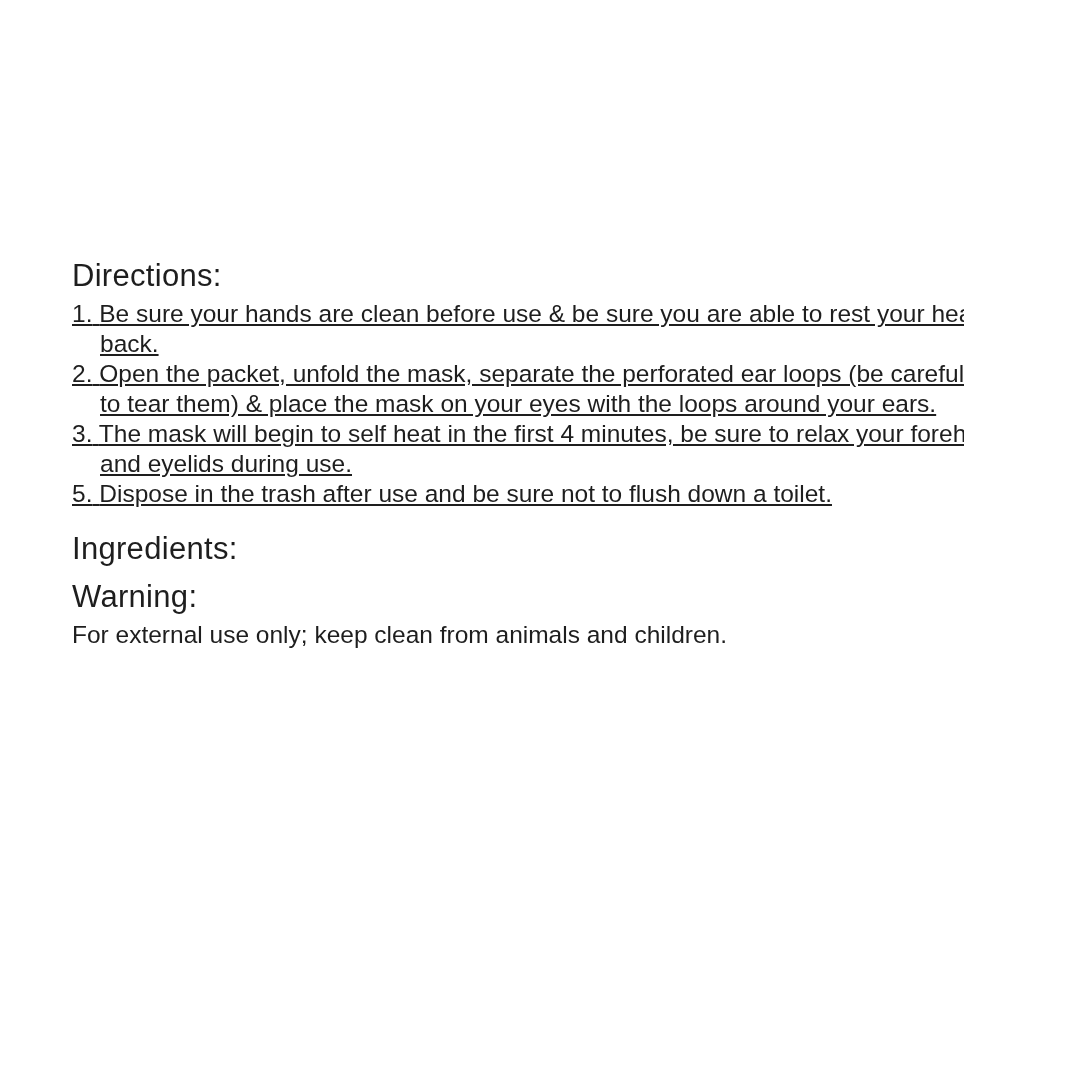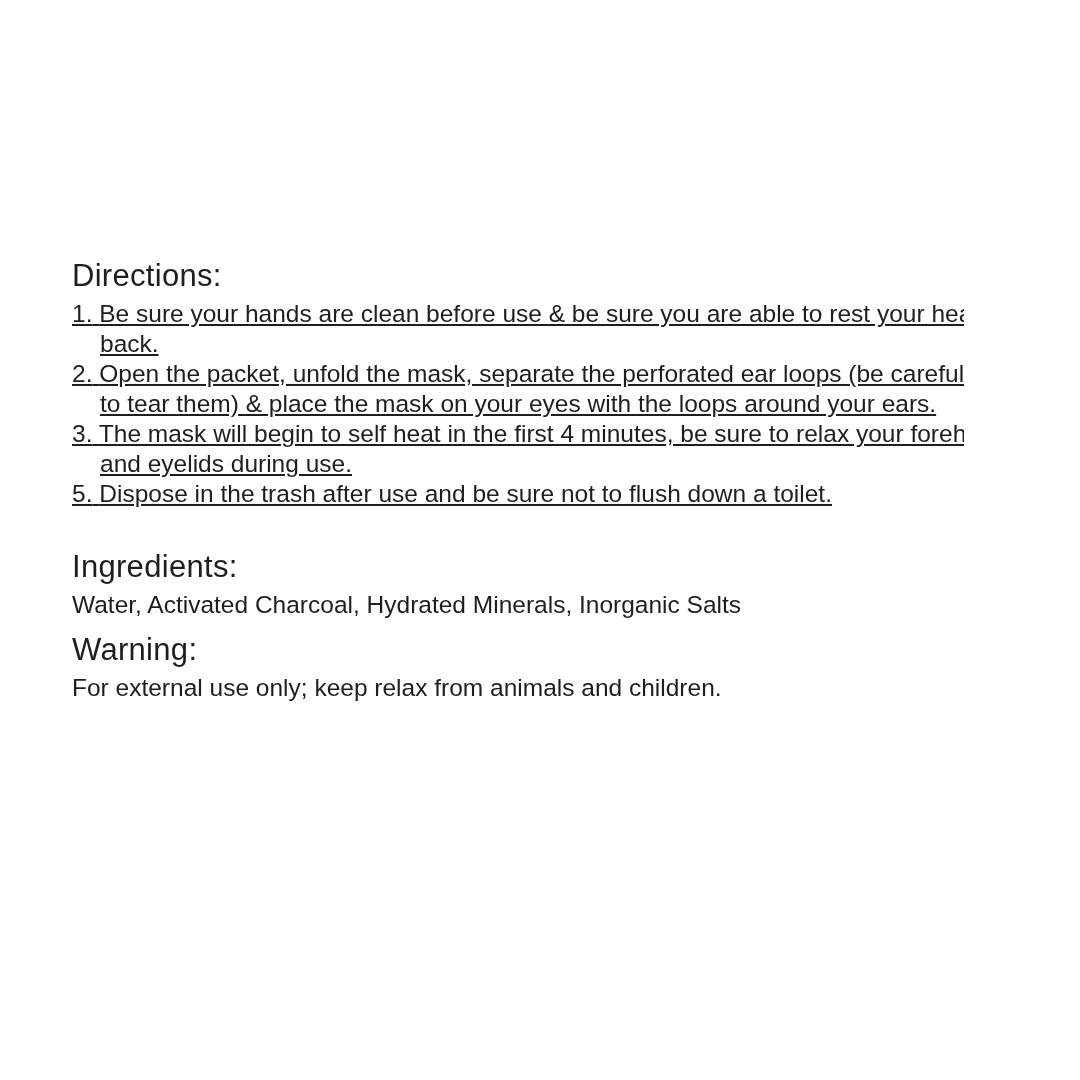--- a/index.html
+++ b/index.html
@@ -47,21 +47,21 @@
     text-indent: -28px;
     text-decoration: underline;
   }
   .item-number {
     display: inline;
   }
   .item-text {
     display: inline;
   }
   .ingredients-block .section-heading {
-    margin-top: 40px;
+    margin-top: 22px;
   }
   .warning-block .section-heading {
     margin-top: 12px;
   }
 </style>
 </head>
 <body>
 
 <div class="page">
   <div class="content">
@@ -71,22 +71,21 @@
       <ol class="directions-list">
         <li class="directions-item"><span class="item-number">1.</span> <span class="item-text">Be sure your hands are clean before use &amp; be sure you are able to rest your head back.</span></li>
         <li class="directions-item"><span class="item-number">2.</span> <span class="item-text">Open the packet, unfold the mask, separate the perforated ear loops (be careful not to tear them) &amp; place the mask on your eyes with the loops around your ears.</span></li>
         <li class="directions-item"><span class="item-number">3.</span> <span class="item-text">The mask will begin to self heat in the first 4 minutes, be sure to relax your forehead and eyelids during use.</span></li>
         <li class="directions-item"><span class="item-number">5.</span> <span class="item-text">Dispose in the trash after use and be sure not to flush down a toilet.</span></li>
       </ol>
     </section>
 
     <section class="ingredients-block">
       <h2 class="section-heading">Ingredients:</h2>
-      <p class="body-text">Water, Activated Charcoal, Hydrated Minerals, Inorganic Salts</p>
     </section>
 
     <section class="warning-block">
       <h2 class="section-heading">Warning:</h2>
-      <p class="body-text">For external use only; keep relax from animals and children.</p>
+      <p class="body-text">For external use only; keep clean from animals and children.</p>
     </section>
 
   </div>
 </div>
 
 </body></html>

